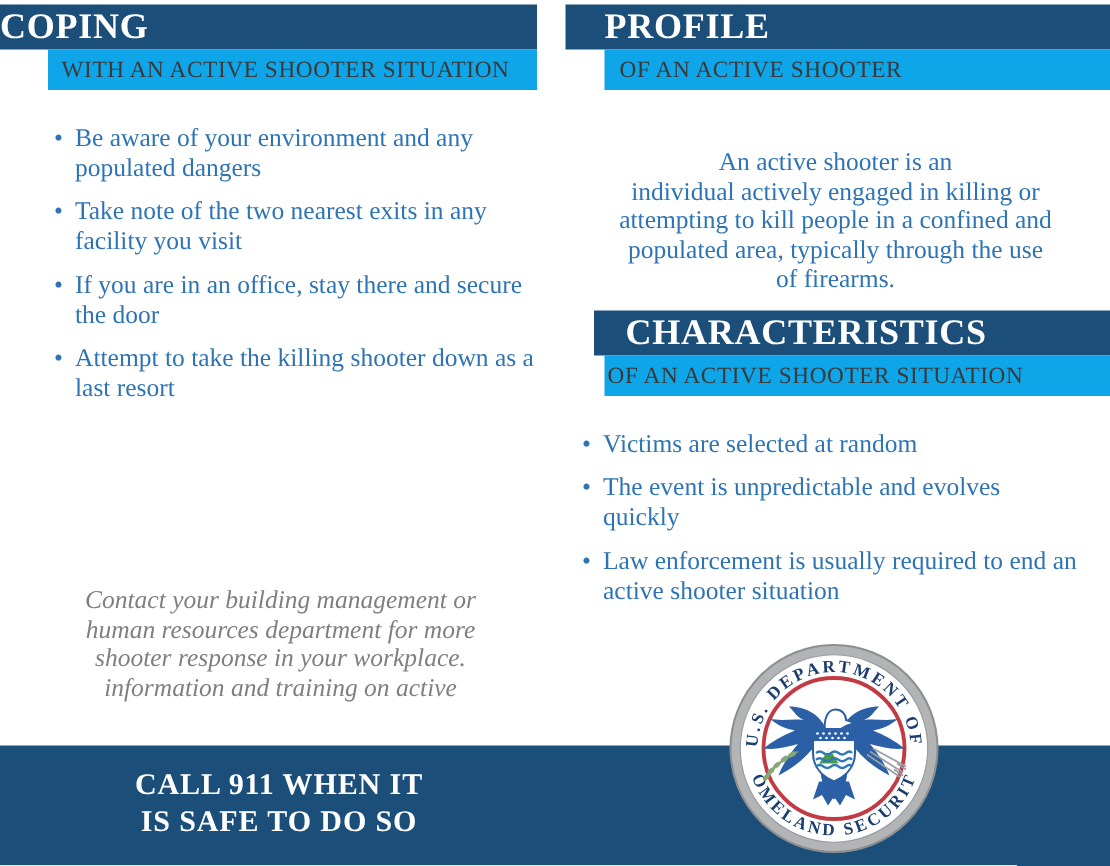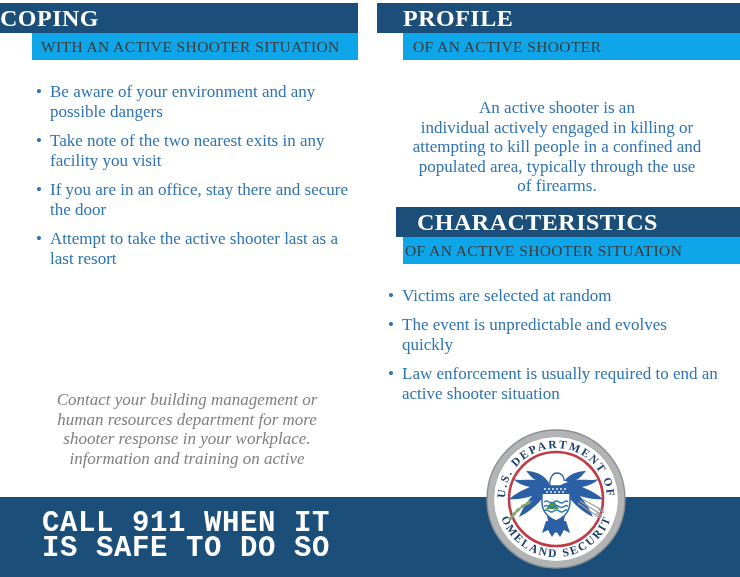--- a/index.html
+++ b/index.html
@@ -50,42 +50,42 @@
     text-align:center;
     font-family:Liberation Serif, serif;
   }
   
   .footer-bar{
     position:absolute;left:0;top:497px;width:740px;height:80px;
     background:#1b4e79;
   }
   .call-text{
     position:absolute;left:0;top:511px;width:372px;
-    color:#ffffff;font-weight:bold;font-size:29px;line-height:25px;
-    text-align:center;letter-spacing:0.6px;font-family:Liberation Mono, monospace;
+    color:#ffffff;font-weight:bold;font-size:20px;line-height:25px;
+    text-align:center;letter-spacing:0.6px;
   }
   
   .seal{position:absolute;left:486px;top:429px;width:140px;height:140px;}
 </style>
 </head>
 <body>
 
 <div class="page">
 
   <div class="hbar hbar-coping">
     <span>COPING</span>
   </div>
   <div class="sbar sbar-coping">
     <span>WITH AN ACTIVE SHOOTER SITUATION</span>
   </div>
   <ul class="blist blist-coping">
-    <li>Be aware of your environment and any possible dangers</li>
+    <li>Be aware of your environment and any populated dangers</li>
     <li>Take note of the two nearest exits in any facility you visit</li>
     <li>If you are in an office, stay there and secure the door</li>
-    <li>Attempt to take the active shooter last as a last resort</li>
+    <li>Attempt to take the killing shooter down as a last resort</li>
   </ul>
 
   <div class="hbar hbar-profile">
     <span>PROFILE</span>
   </div>
   <div class="sbar sbar-profile">
     <span>OF AN ACTIVE SHOOTER</span>
   </div>
   <div class="para">
     <div>An active shooter is an</div>

